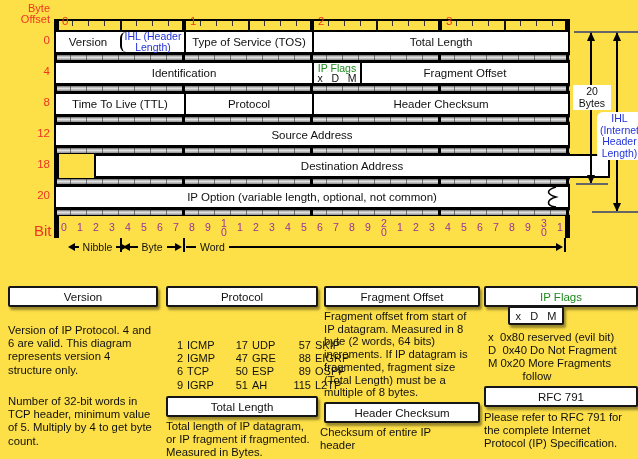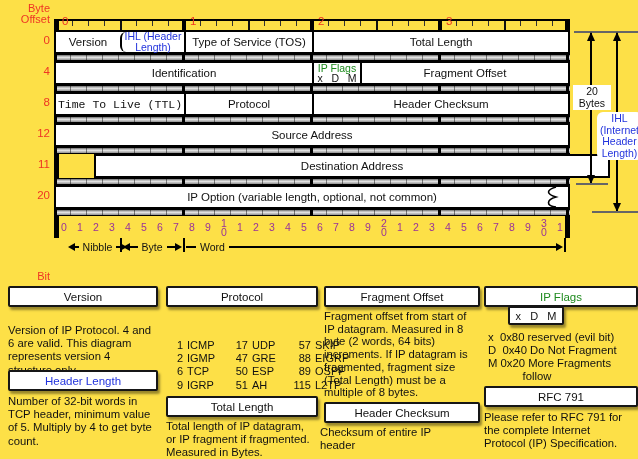--- a/index.html
+++ b/index.html
@@ -83,21 +83,21 @@
   <span class="rulnum red" style="left:318px;top:15px;">2</span>
   <span class="rulnum red" style="left:446px;top:15px;">3</span>
 
   <div class="vbar" style="left:54px;"></div>
   <div class="vbar" style="left:565px;"></div>
 
   <div class="offnum red" style="left:10px;top:34px;">0</div>
   <div class="offnum red" style="left:10px;top:65px;">4</div>
   <div class="offnum red" style="left:10px;top:96px;">8</div>
   <div class="offnum red" style="left:10px;top:127px;">12</div>
-  <div class="offnum red" style="left:10px;top:158px;">11</div>
+  <div class="offnum red" style="left:10px;top:158px;">18</div>
   <div class="offnum red" style="left:10px;top:189px;">20</div>
 
   <div class="row" style="top:30px;">
     <div class="cell" style="width:64px;">Version</div>
     <div class="cell blue pre" style="width:64px;font-size:10.5px;">IHL (Header
 Length)</div>
     <div class="cell" style="width:128px;">Type of Service (TOS)</div>
     <div class="cell" style="width:256px;">Total Length</div>
   </div>
   <div class="band" style="top:53.5px;"></div>
@@ -106,21 +106,21 @@
     <div class="cell" style="width:256px;">Identification</div>
     <div class="cell" style="width:48px;flex-direction:column;justify-content:center;">
       <div class="green" style="font-size:10.5px;line-height:10px;">IP Flags</div>
       <div style="font-size:10.5px;line-height:10px;white-space:pre;">x   D   M</div>
     </div>
     <div class="cell" style="width:208px;">Fragment Offset</div>
   </div>
   <div class="band" style="top:84.5px;"></div>
 
   <div class="row" style="top:92px;">
-    <div class="cell" style="width:128px;font-family:Liberation Mono, monospace;">Time To Live (TTL)</div>
+    <div class="cell" style="width:128px;">Time To Live (TTL)</div>
     <div class="cell" style="width:128px;">Protocol</div>
     <div class="cell" style="width:256px;">Header Checksum</div>
   </div>
   <div class="band" style="top:115.5px;"></div>
 
   <div class="row" style="top:123px;">
     <div class="cell" style="width:512px;text-align:right;">Source Address</div>
   </div>
   <div class="band" style="top:146.5px;"></div>
 
@@ -130,21 +130,21 @@
   <div class="band" style="top:177.5px;"></div>
 
   <div class="row" style="top:185px;">
     <div class="cell" style="width:512px;">IP Option (variable length, optional, not common)</div>
   </div>
   <svg class="squig" width="22" height="22">
     <path d="M15,1 C5,4 5,8 15,11 C5,14 5,20 15,21" fill="#fff" stroke="#000" stroke-width="1.6"></path>
   </svg>
   <div class="band" style="top:208.5px;"></div>
 
-  <div class="abs red" style="left:34px;top:222px;width:16px;text-align:right;font-size:11px;margin-top:48px;">Bit</div>
+  <div class="abs red" style="left:34px;top:222px;width:16px;text-align:right;font-size:15px;">Bit</div>
   <div class="bits">
     <span class="bn">0</span>
     <span class="bn">1</span>
     <span class="bn">2</span>
     <span class="bn">3</span>
     <span class="bn">4</span>
     <span class="bn">5</span>
     <span class="bn">6</span>
     <span class="bn">7</span>
     <span class="bn">8</span>
@@ -218,23 +218,20 @@
 Header
 Length)</div>
 
   <div class="tbox" style="left:8px;top:286px;width:146px;">
     <span>Version</span>
   </div>
   <div class="para" style="left:8px;top:324px;width:160px;">Version of IP Protocol.  4 and
 6 are valid.  This diagram
 represents version 4
 structure only.</div>
-  <div class="tbox blue" style="left:8px;top:370px;width:146px;">
-    <span>Header Length</span>
-  </div>
   <div class="para" style="left:8px;top:395px;width:162px;">Number of 32-bit words in
 TCP header, minimum value
 of 5.  Multiply by 4 to get byte
 count.</div>
 
   <div class="tbox" style="left:166px;top:286px;width:148px;">
     <span>Protocol</span>
   </div>
   <div class="ptable" style="left:172px;top:339px;">
     <span class="pnum">1</span>

